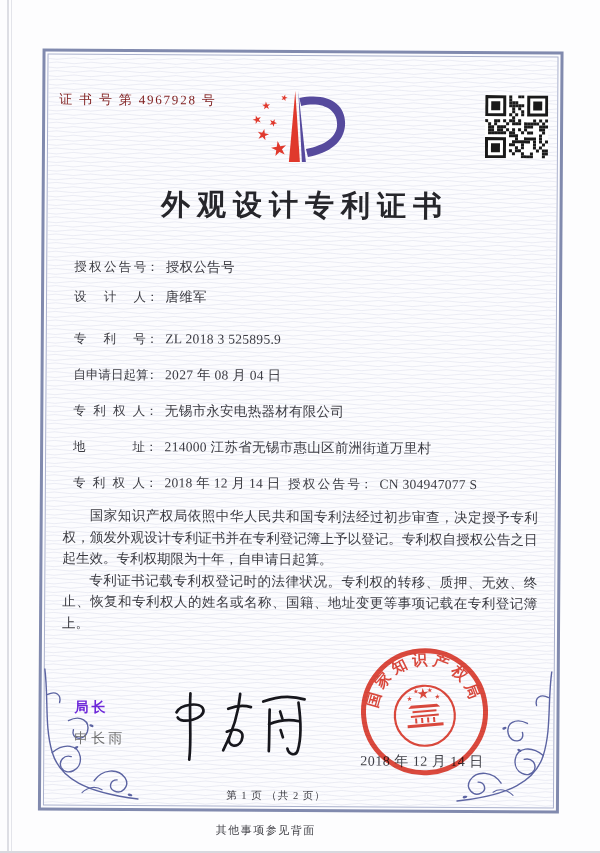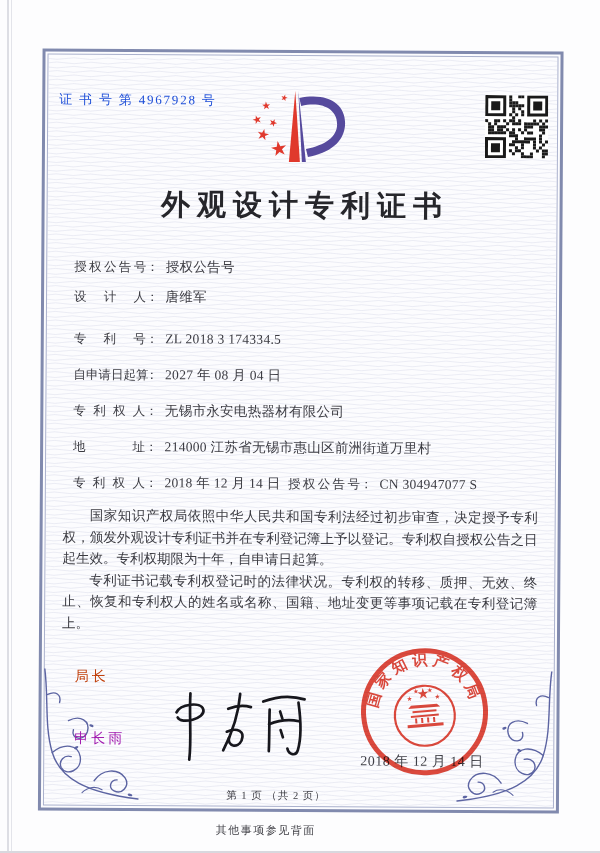--- a/index.html
+++ b/index.html
@@ -12,43 +12,43 @@
   .sheet{position:absolute;inset:0;transform:rotate(0.35deg);transform-origin:50% 55%;}
   .paper-edge-l1{position:absolute;left:7px;top:0;bottom:0;width:2px;background:#cfd0d8;opacity:.7;}
   .paper-edge-l2{position:absolute;left:11px;top:0;bottom:0;width:1px;background:#e3e4ea;}
   .paper-edge-b{position:absolute;left:0;right:0;bottom:0;height:2px;background:#d8d8de;}
   .frame{
     position:absolute;left:40px;top:50px;width:515px;height:756px;
     border:3px solid #818aae;background:#fcfcfe;
   }
   .frame-inner{position:absolute;inset:2px;border:1px solid #aab1cd;pointer-events:none;}
   .guilloche{position:absolute;left:46px;top:56px;}
-  .cert-no{position:absolute;left:57px;top:92px;font-size:13px;letter-spacing:1.8px;color:#1d4ed8;white-space:nowrap;text-align:center;}
+  .cert-no{position:absolute;left:57px;top:92px;font-size:13px;letter-spacing:1.8px;color:#7f1d1d;white-space:nowrap;text-align:center;}
   .logo{position:absolute;left:246px;top:88px;}
   .qr{position:absolute;left:483px;top:94px;}
   .title{
     position:absolute;left:0;right:0;top:186px;text-align:center;
     font-size:29px;font-weight:bold;letter-spacing:7px;text-indent:7px;color:#26262b;
   }
   .rows{position:absolute;left:0;top:0;}
   .row{position:absolute;left:73px;white-space:nowrap;}
   .flabel{
     display:inline-block;width:72px;font-size:12.5px;color:#3b3b42;
     text-align:justify;text-align-last:justify;vertical-align:baseline;
   }
   .colon{font-size:12.5px;}
   .fvalue{font-size:13.5px;margin-left:7px;letter-spacing:.3px;color:#3b3b42;}
   .pair2{position:absolute;left:215px;top:0;white-space:nowrap;}
   .paras{
     position:absolute;left:63px;top:506px;width:475px;
     font-size:13.5px;line-height:21.6px;text-align:justify;color:#3b3b42;
   }
   .paras p{margin:0;text-indent:2em;}
-  .signer-title{position:absolute;left:76px;top:669px;font-size:14px;letter-spacing:3px;color:#c2410c;}
-  .signer-name{position:absolute;left:76px;top:731px;font-size:14px;letter-spacing:3px;color:#a21caf;}
+  .signer-title{position:absolute;left:76px;top:700px;font-size:14px;letter-spacing:3px;color:#6d28d9;font-weight:bold;}
+  .signer-name{position:absolute;left:76px;top:731px;font-size:14px;letter-spacing:3px;color:#737373;}
   .signature{position:absolute;left:166px;top:686px;transform:rotate(-2deg);}
   .seal{position:absolute;left:356px;top:641px;mix-blend-mode:multiply;opacity:.92;}
   .seal-date{position:absolute;left:362px;top:752px;font-size:14px;letter-spacing:.5px;color:#3f3f46;white-space:nowrap;}
   .page-indicator{position:absolute;left:0;right:44px;top:789px;text-align:center;font-size:10.5px;letter-spacing:1px;color:#3b3b42;}
   .back-note{position:absolute;left:0;right:64px;top:823px;text-align:center;font-size:11px;letter-spacing:1.5px;color:#3e3e44;}
   .flourish-bl{position:absolute;left:44px;top:670px;}
   .flourish-br{position:absolute;left:455px;top:670px;transform:scaleX(-1);}
   svg{display:block;}
 </style>
 </head>
@@ -417,21 +417,21 @@
     <div class="title">外观设计专利证书</div>
 
     <div class="rows">
       <div class="row" style="top:258px">
         <span class="flabel">授权公告号</span><span class="colon">：</span><span class="fvalue">授权公告号</span>
       </div>
       <div class="row" style="top:288px">
         <span class="flabel">设计人</span><span class="colon">：</span><span class="fvalue">唐维军</span>
       </div>
       <div class="row" style="top:330px">
-        <span class="flabel">专利号</span><span class="colon">：</span><span class="fvalue">ZL 2018 3 174334.5</span>
+        <span class="flabel">专利号</span><span class="colon">：</span><span class="fvalue">ZL 2018 3 525895.9</span>
       </div>
       <div class="row" style="top:366px">
         <span class="flabel">自申请日起算</span><span class="colon">：</span><span class="fvalue">2027 年 08 月 04 日</span>
       </div>
       <div class="row" style="top:402px">
         <span class="flabel">专利权人</span><span class="colon">：</span><span class="fvalue">无锡市永安电热器材有限公司</span>
       </div>
       <div class="row" style="top:438px">
         <span class="flabel">地址</span><span class="colon">：</span><span class="fvalue">214000 江苏省无锡市惠山区前洲街道万里村</span>
       </div>

